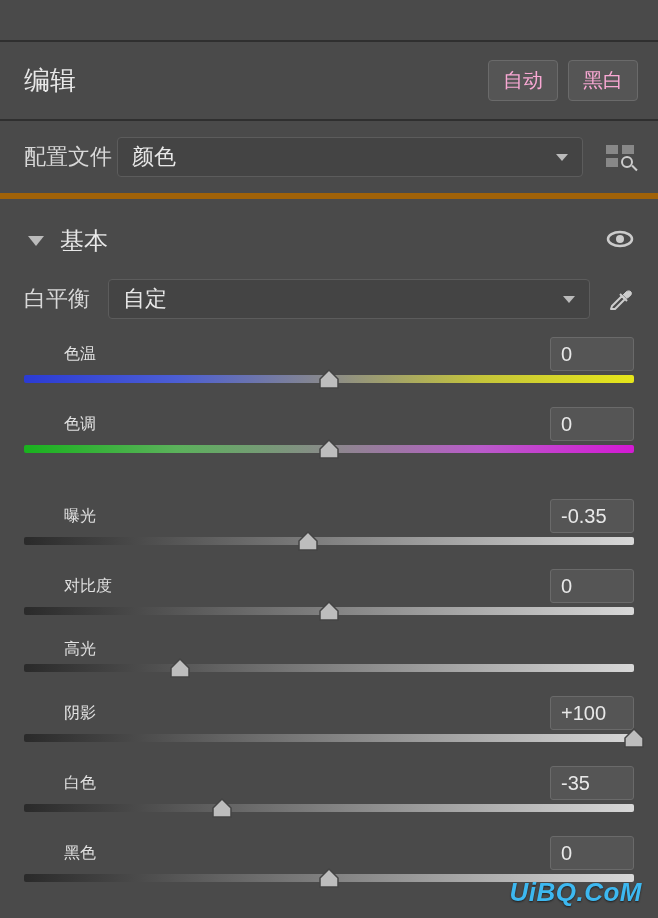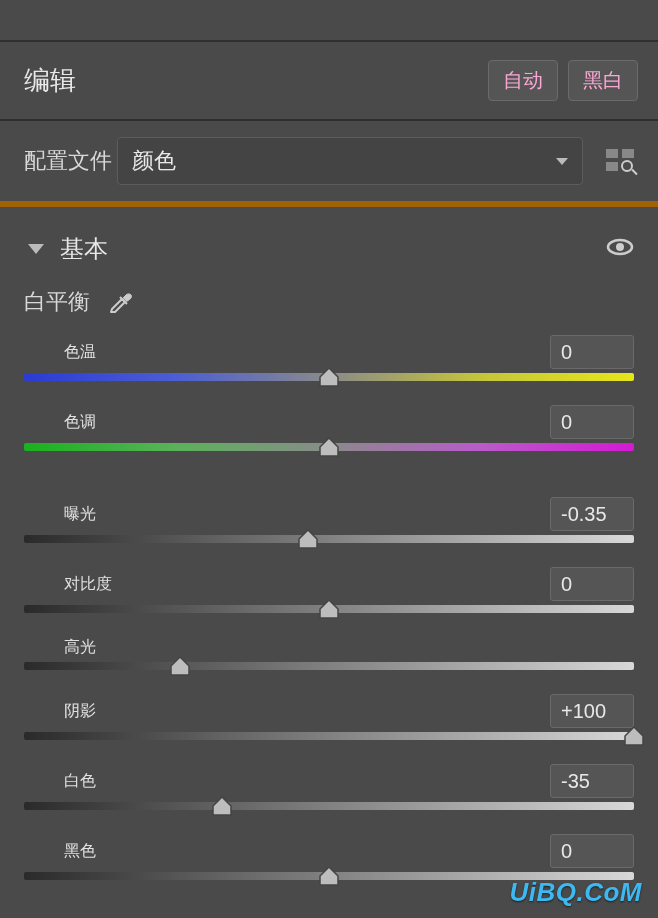--- a/index.html
+++ b/index.html
@@ -46,21 +46,21 @@
   padding: 16px 20px 16px 24px;
   border-bottom: 6px solid #a16207;
   text-align: center;
 }
 .profile-label { font-size: 22px; color: #d8d8d8; }
 .select {
   flex: 1;
   background: #444;
   border: 1px solid #5c5c5c;
   border-radius: 4px;
-  height: 48px;
+  height: 40px;
   display: flex;
   align-items: center;
   justify-content: space-between;
   padding: 0 14px;
   font-size: 22px;
   color: #e8e8e8;
   cursor: pointer;
 }
 .chev-down {
   width: 0; height: 0;
@@ -198,20 +198,24 @@
   <div class="eye-icon">
     <svg width="28" height="20" viewBox="0 0 28 20">
       <ellipse cx="14" cy="10" rx="12" ry="7" fill="none" stroke="#ccc" stroke-width="2.5"></ellipse>
       <circle cx="14" cy="10" r="4" fill="#ccc"></circle>
     </svg>
   </div>
 </div>
 
 <div class="wb-row">
   <div class="wb-label">白平衡</div>
+  <div class="select wb-select">
+    <span>自定</span>
+    <span class="chev-down"></span>
+  </div>
   <div class="eyedrop">
     <svg width="26" height="26" viewBox="0 0 26 26">
       <path d="M4 22 L14 12 L17 15 L7 25 L3 25 Z" fill="none" stroke="#ccc" stroke-width="2" stroke-linejoin="round"></path>
       <path d="M15 11 L18 8 C19.5 6.5 22 6.5 23 8 C24 9.5 23 11.5 21.5 12.5 L18.5 14.5" fill="#ccc" stroke="#ccc" stroke-width="1"></path>
       <line x1="12" y1="10" x2="19" y2="17" stroke="#ccc" stroke-width="2"></line>
     </svg>
   </div>
 </div>
 
 <div class="slider-block">

